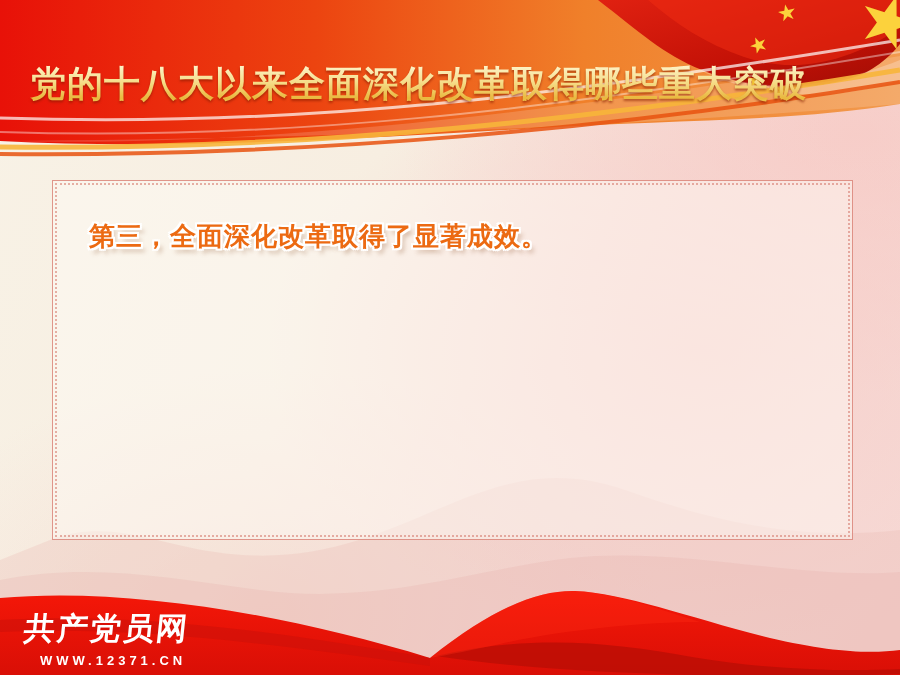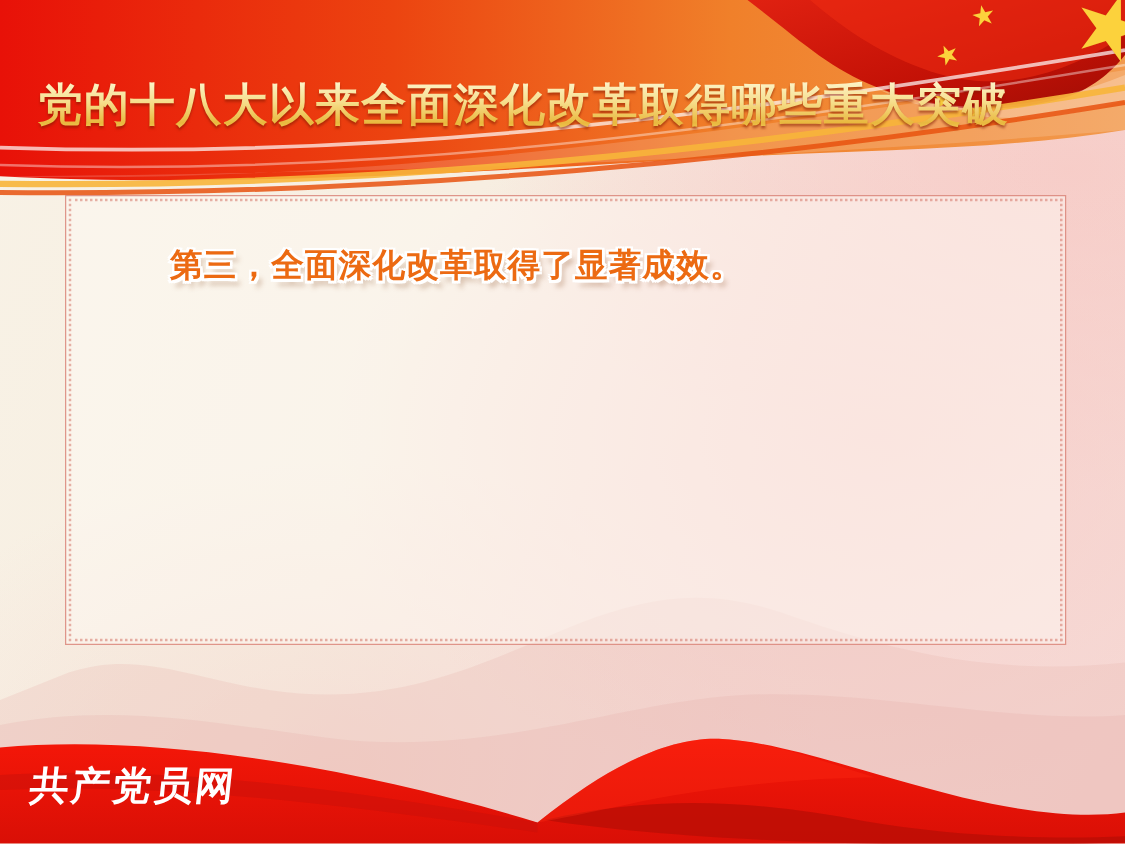--- a/index.html
+++ b/index.html
@@ -31,25 +31,24 @@
   
   .star{position:absolute;color:var(--star-yellow,#fcd23c);line-height:1;
         text-shadow:0 0 1px rgba(180,100,0,.4);}
   .star-big  {right:-20px;top:-14px;font-size:70px;transform:rotate(18deg);}
   .star-s1{left:777px;top:2px; font-size:22px;transform:rotate(-12deg);}
   .star-s2{left:749px;top:34px;font-size:21px;transform:rotate(-24deg);}
   .star-s3{left:746px;top:70px;font-size:21px;transform:rotate(8deg);}
   .star-s4{left:775px;top:83px;font-size:15px;transform:rotate(26deg);}
   
   .card{
-    position:absolute;left:52px;top:156px;width:801px;height:360px;
+    position:absolute;left:52px;top:180px;width:801px;height:360px;
     border:1px solid rgba(213,118,105,.75);
     background:rgba(253,250,243,.5);
     box-sizing:border-box;
-    padding-left:47px;
   }
   .card::before{
     content:"";position:absolute;inset:2px;
     border:2px dotted rgba(213,118,105,.55);
     pointer-events:none;
   }
   .card-heading{
     margin:38px 36px 0 36px;
     font-size:26px;font-weight:bold;letter-spacing:1px;
     color:var(--heading-orange,#ec6a12);
@@ -147,13 +146,14 @@
            L900,104 C760,109 560,105 436,86 Z" fill="#b80d05" opacity="0.75"></path>
 
   <path d="M0,50 C140,42 280,62 430,88 L430,96 C260,72 130,56 0,62 Z" fill="#c9100a" opacity="0.5"></path>
 
   <path d="M430,88 C495,36 540,20 575,21 C615,23 655,38 700,52
            C645,52 560,60 500,74 C472,80 448,85 430,88 Z" fill="#ff2b14" opacity="0.35"></path>
 </svg>
 
 <div class="logo">
   <div class="site-name">共产党员网</div>
+  <div class="site-url">WWW.12371.CN</div>
 </div>
 
 </body></html>

